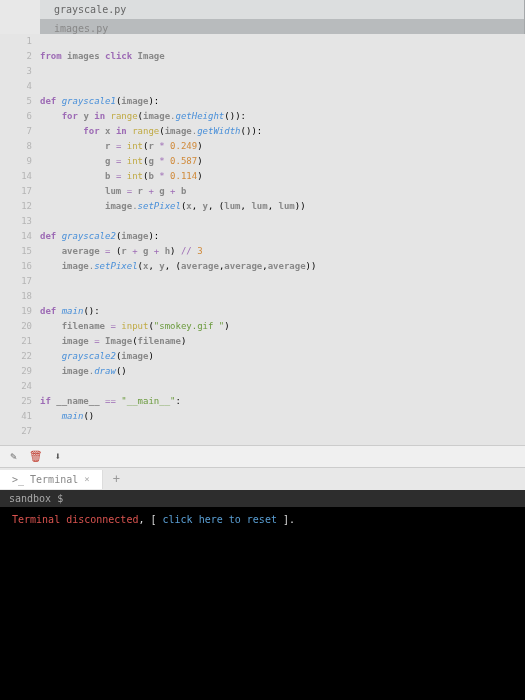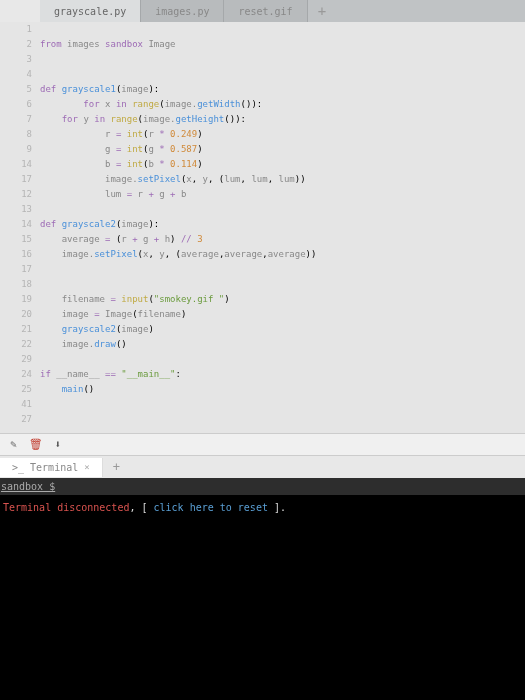--- a/index.html
+++ b/index.html
@@ -10,23 +10,24 @@
   width: 525px;
   height: 700px;
   overflow: hidden;
 }
 .editor-region {
   background: #e8e8e8;
 }
 .tab-bar {
   display: flex;
   background: #c0c3c5;
-  height: 22px;
+  height: 34px;
   align-items: stretch;
   margin-left: 40px;
+  flex-direction: column;
 }
 .tab {
   padding: 4px 14px;
   font-size: 10px;
   color: #888;
   background: #b8bbbd;
   border-right: 1px solid #a5a8aa;
   display: flex;
   align-items: center;
   cursor: pointer;
@@ -58,26 +59,26 @@
   font-size: 9px;
 }
 .code {
   flex: 1;
   line-height: 15px;
   font-size: 9px;
   background: #e5e5e5;
 }
 .line { white-space: pre; height: 15px; }
 .gline { height: 15px; }
-.kw { color: #9d6bb5; }
-.fn { color: #4a90d9; }
+.kw { color: #9d6bb5; font-weight: bold; }
+.fn { color: #4a90d9; font-style: italic; }
 .str { color: #6b9b3e; }
 .num { color: #d08a3a; }
 .op { color: #9d6bb5; }
-.id { color: #888; }
+.id { color: #888; font-weight: bold; }
 .builtin { color: #c0aa44; }
 .dot { color: #888; }
 .toolbar {
   background: #f0f0f0;
   padding: 4px 10px;
   display: flex;
   gap: 12px;
   align-items: center;
   border-top: 1px solid #ccc;
 }
@@ -111,26 +112,25 @@
 .terminal {
   background: #000;
   color: #ddd;
   font-size: 10px;
   height: 310px;
   padding: 0;
 }
 .term-header {
   background: #2d2d2d;
   color: #aaa;
-  padding: 3px 1px;
-  font-size: 10px;
-  text-decoration: underline;
+  padding: 3px 9px;
+  font-size: 10px;
 }
 .term-body {
-  padding: 6px 3px;
+  padding: 6px 12px;
   line-height: 14px;
 }
 .term-red { color: #d9534f; }
 .term-link { color: #5a9fd4; }
 .term-white { color: #ddd; }
 </style>
 </head>
 <body>
 
 <div class="editor-region">
@@ -174,37 +174,38 @@
         <div class="gline">21</div>
         <div class="gline">22</div>
         <div class="gline">29</div>
         <div class="gline">24</div>
         <div class="gline">25</div>
         <div class="gline">41</div>
         <div class="gline">27</div>
       </div>
     <div class="code" id="code">
         <div class="line"></div>
-        <div class="line"><span class="kw">from</span> <span class="id">images</span> <span class="kw">sandbox</span> <span class="id">Image</span></div>
+        <div class="line"><span class="kw">from</span> <span class="id">images</span> <span class="kw">click</span> <span class="id">Image</span></div>
         <div class="line"></div>
         <div class="line"></div>
         <div class="line"><span class="kw">def</span> <span class="fn">grayscale1</span>(<span class="id">image</span>):</div>
+        <div class="line">    <span class="kw">for</span> <span class="id">y</span> <span class="kw">in</span> <span class="builtin">range</span>(<span class="id">image</span><span class="dot">.</span><span class="fn">getHeight</span>()):</div>
         <div class="line">        <span class="kw">for</span> <span class="id">x</span> <span class="kw">in</span> <span class="builtin">range</span>(<span class="id">image</span><span class="dot">.</span><span class="fn">getWidth</span>()):</div>
-        <div class="line">    <span class="kw">for</span> <span class="id">y</span> <span class="kw">in</span> <span class="builtin">range</span>(<span class="id">image</span><span class="dot">.</span><span class="fn">getHeight</span>()):</div>
         <div class="line">            <span class="id">r</span> <span class="op">=</span> <span class="builtin">int</span>(<span class="id">r</span> <span class="op">*</span> <span class="num">0.249</span>)</div>
         <div class="line">            <span class="id">g</span> <span class="op">=</span> <span class="builtin">int</span>(<span class="id">g</span> <span class="op">*</span> <span class="num">0.587</span>)</div>
         <div class="line">            <span class="id">b</span> <span class="op">=</span> <span class="builtin">int</span>(<span class="id">b</span> <span class="op">*</span> <span class="num">0.114</span>)</div>
+        <div class="line">            <span class="id">lum</span> <span class="op">=</span> <span class="id">r</span> <span class="op">+</span> <span class="id">g</span> <span class="op">+</span> <span class="id">b</span></div>
         <div class="line">            <span class="id">image</span><span class="dot">.</span><span class="fn">setPixel</span>(<span class="id">x</span>, <span class="id">y</span>, (<span class="id">lum</span>, <span class="id">lum</span>, <span class="id">lum</span>))</div>
-        <div class="line">            <span class="id">lum</span> <span class="op">=</span> <span class="id">r</span> <span class="op">+</span> <span class="id">g</span> <span class="op">+</span> <span class="id">b</span></div>
         <div class="line"></div>
         <div class="line"><span class="kw">def</span> <span class="fn">grayscale2</span>(<span class="id">image</span>):</div>
         <div class="line">    <span class="id">average</span> <span class="op">=</span> (<span class="id">r</span> <span class="op">+</span> <span class="id">g</span> <span class="op">+</span> <span class="id">h</span>) <span class="op">//</span> <span class="num">3</span></div>
         <div class="line">    <span class="id">image</span><span class="dot">.</span><span class="fn">setPixel</span>(<span class="id">x</span>, <span class="id">y</span>, (<span class="id">average</span>,<span class="id">average</span>,<span class="id">average</span>))</div>
         <div class="line"></div>
         <div class="line"></div>
+        <div class="line"><span class="kw">def</span> <span class="fn">main</span>():</div>
         <div class="line">    <span class="id">filename</span> <span class="op">=</span> <span class="builtin">input</span>(<span class="str">"smokey.gif "</span>)</div>
         <div class="line">    <span class="id">image</span> <span class="op">=</span> <span class="id">Image</span>(<span class="id">filename</span>)</div>
         <div class="line">    <span class="fn">grayscale2</span>(<span class="id">image</span>)</div>
         <div class="line">    <span class="id">image</span><span class="dot">.</span><span class="fn">draw</span>()</div>
         <div class="line"></div>
         <div class="line"><span class="kw">if</span> <span class="id">__name__</span> <span class="op">==</span> <span class="str">"__main__"</span>:</div>
         <div class="line">    <span class="fn">main</span>()</div>
       </div>
   </div>
 

